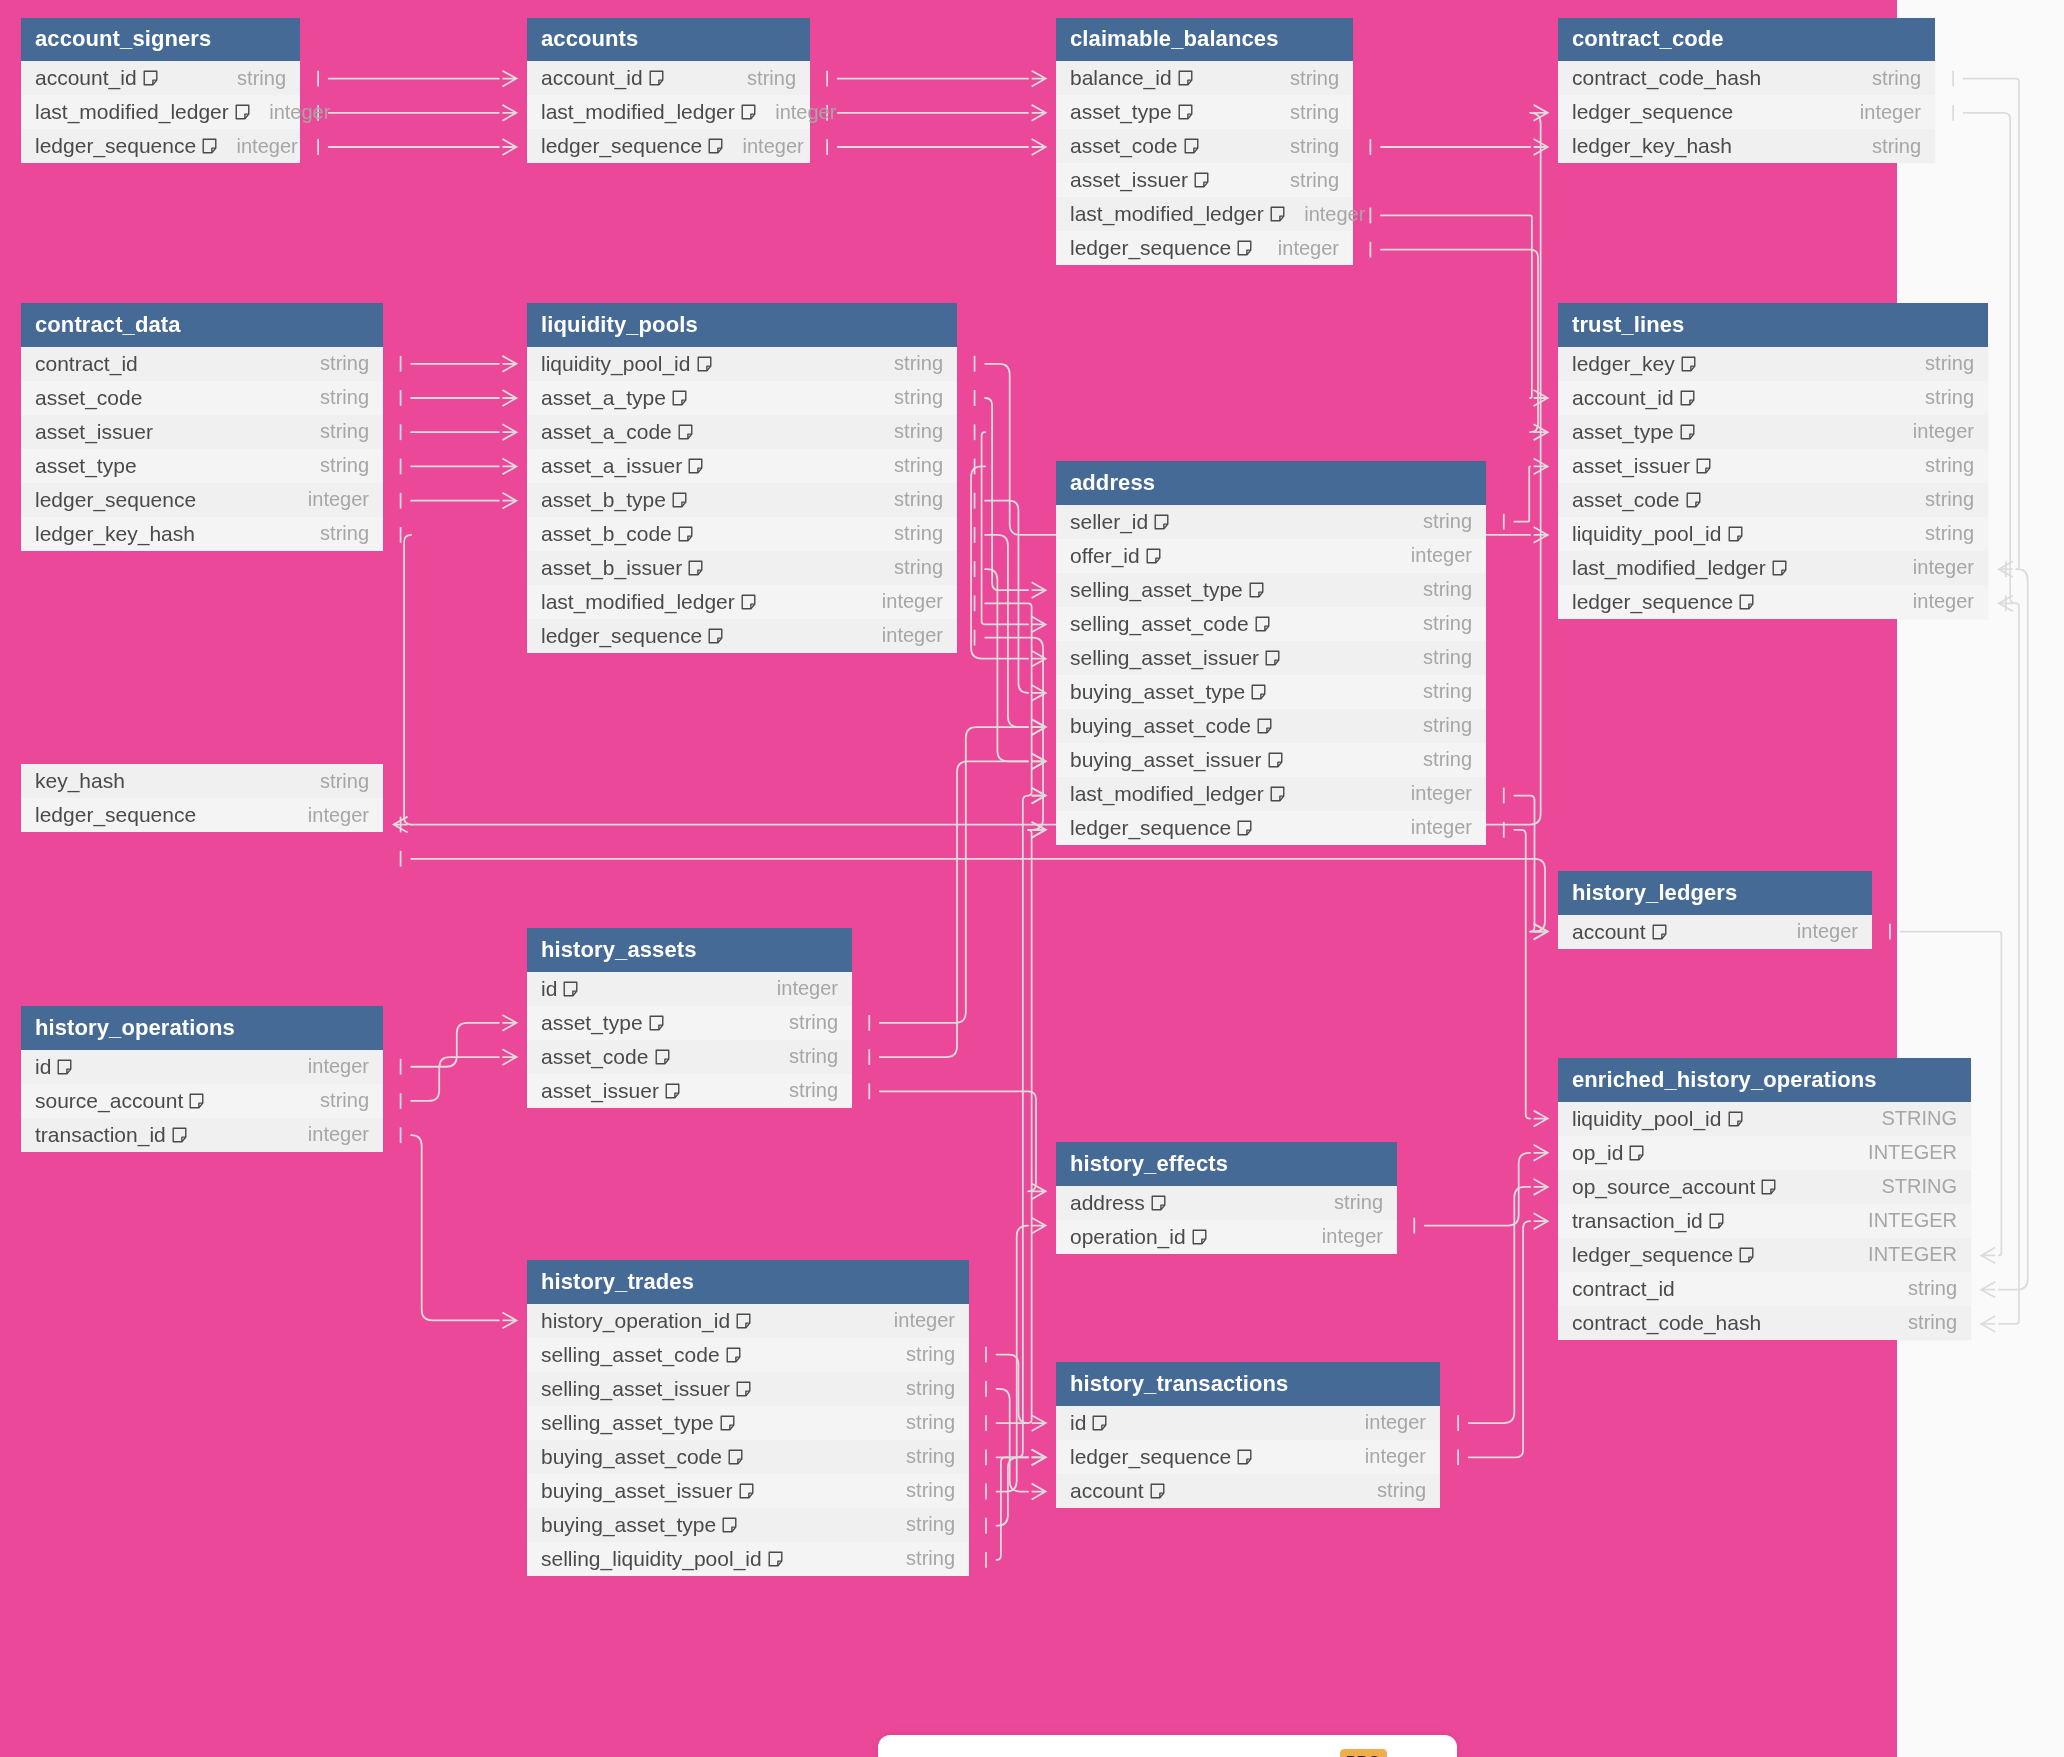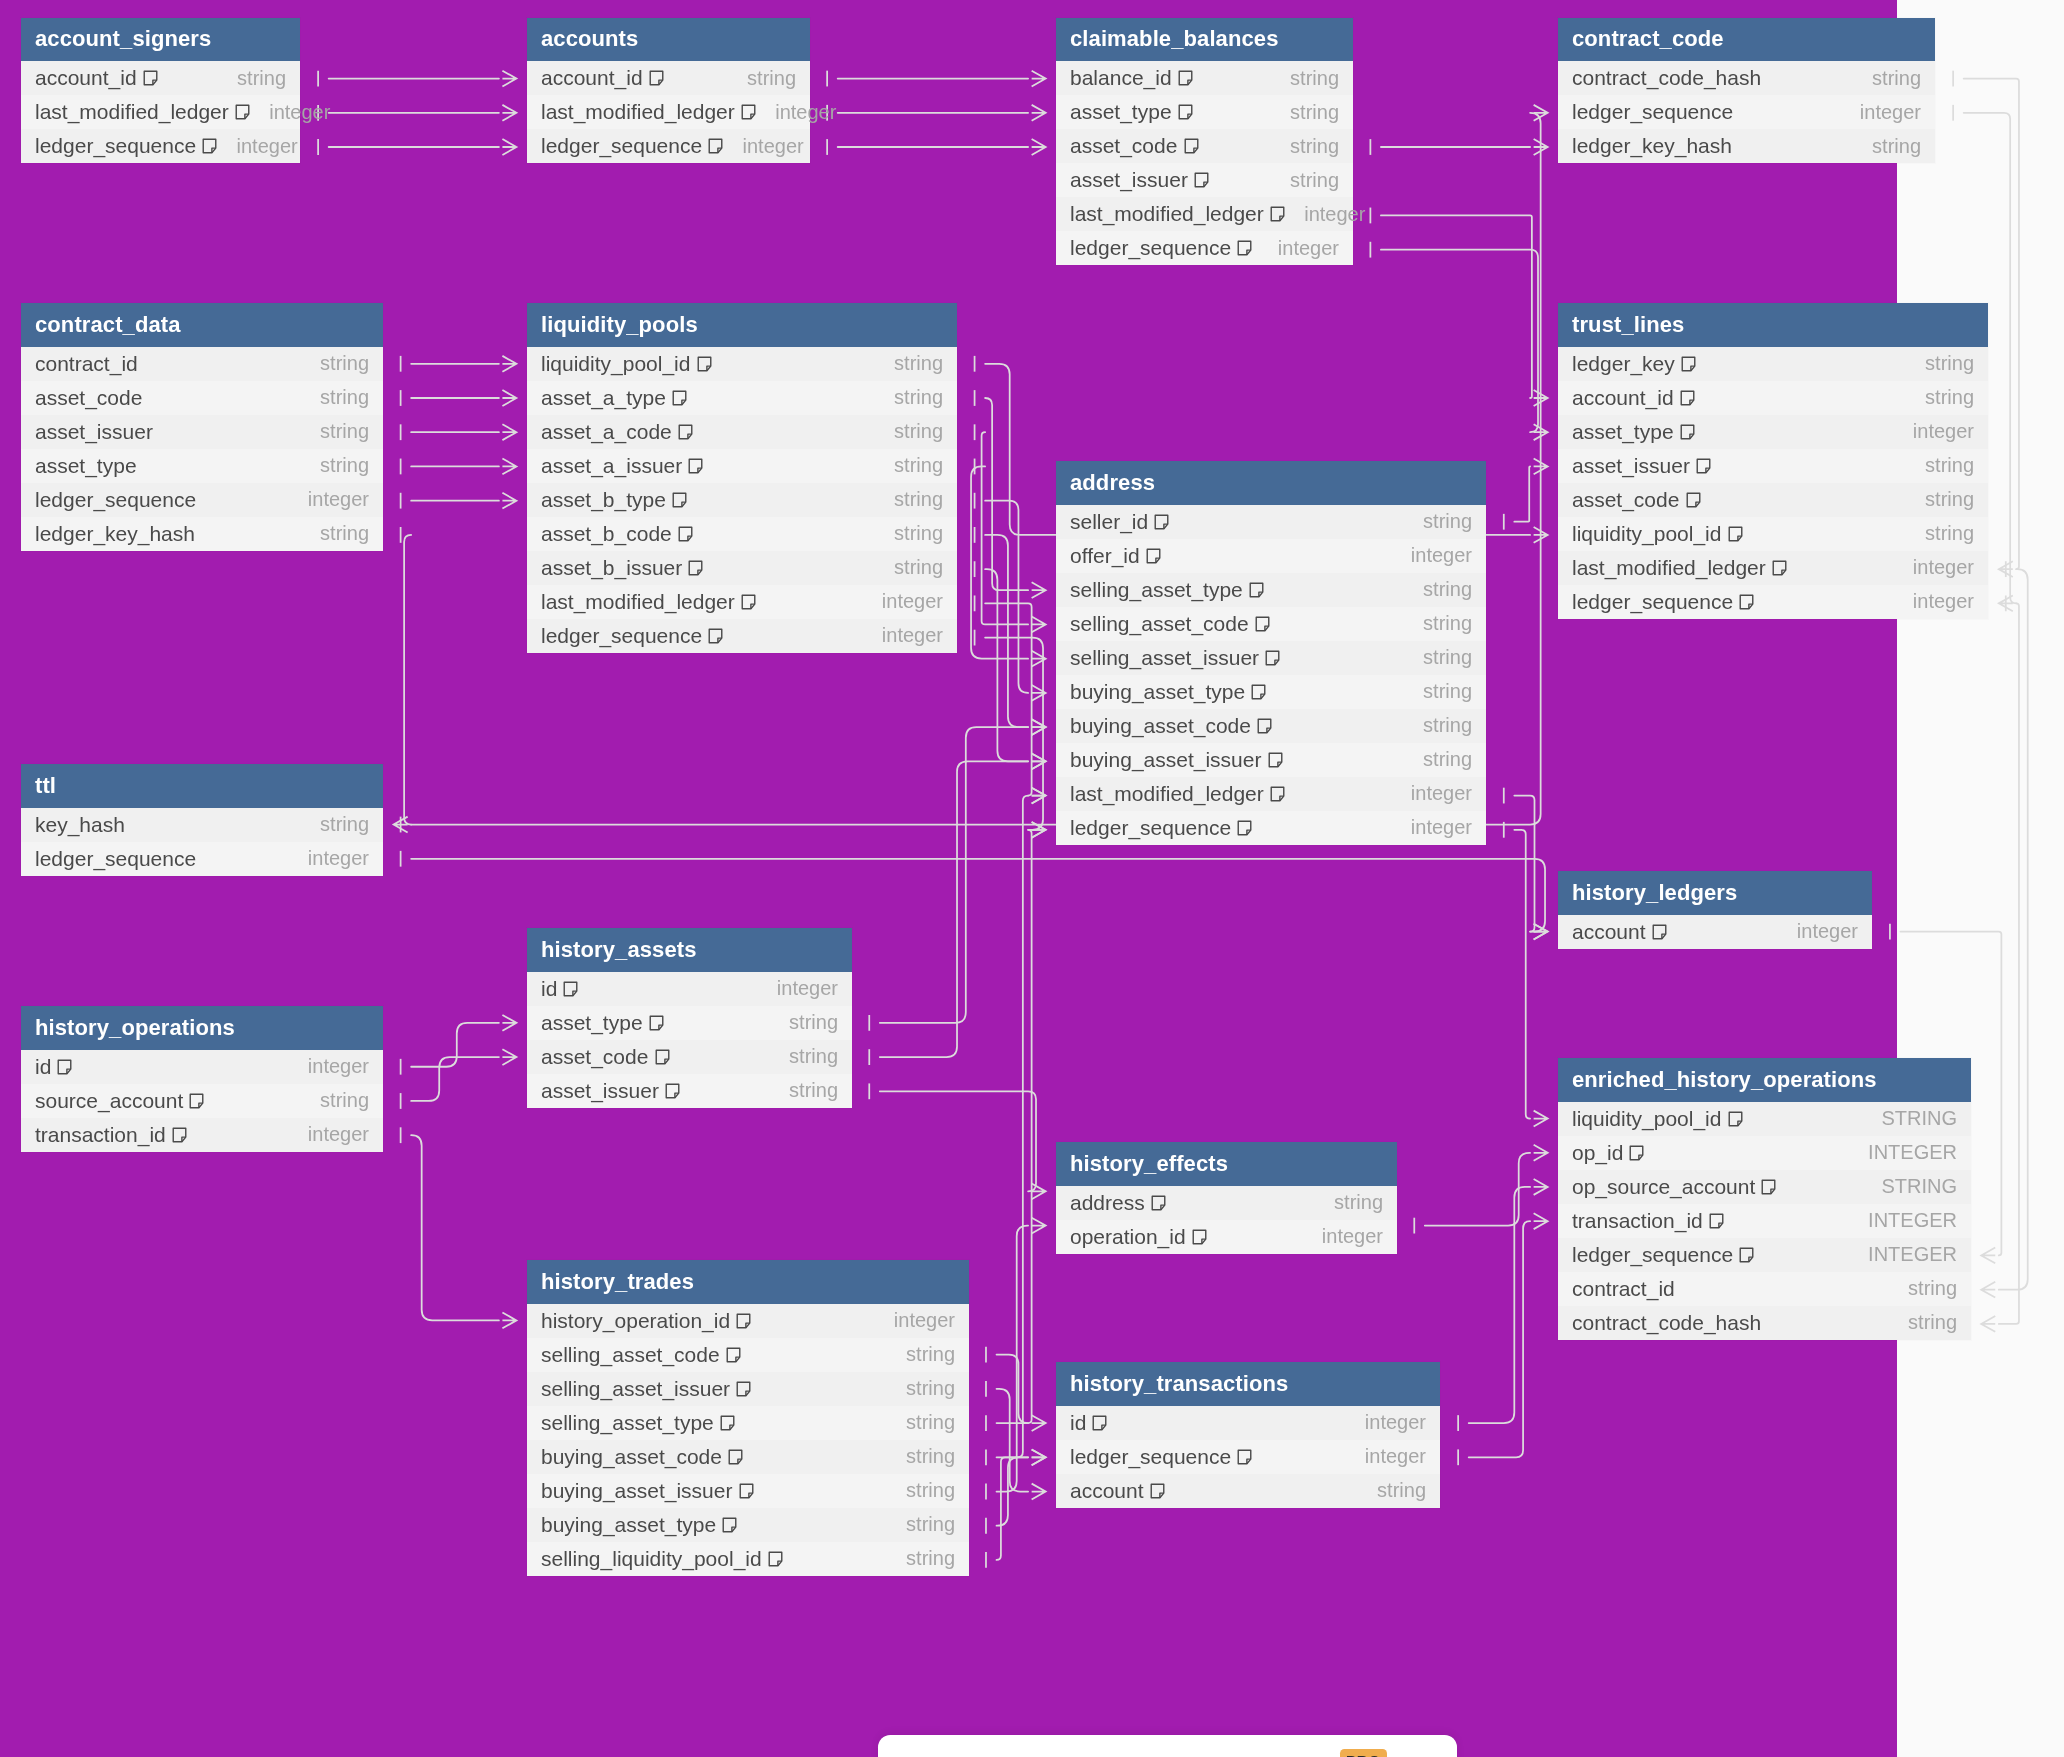--- a/index.html
+++ b/index.html
@@ -5,21 +5,21 @@
   * { box-sizing: border-box; margin: 0; padding: 0; }
   html, body {
     width: 2065px; height: 1757px;
     background: #fafafa;
     font-family: "Liberation Sans", sans-serif;
     overflow: hidden;
   }
   #canvas {
     position: relative;
     width: 1897px; height: 1757px;
-    background: #a21caf;
+    background: #ec4899;
   }
   #edges {
     position: absolute; left: 0; top: 0;
     width: 2065px; height: 1757px;
     pointer-events: none;
     z-index: 1;
   }
   .entity {
     position: absolute;
     z-index: 2;
@@ -811,21 +811,20 @@
                   <path d="M1.4 1.4 H15.6 V11.4 L11.2 16.6 H1.4 Z" fill="none" stroke="#4a4a4a" stroke-width="1.6" stroke-linejoin="round"></path>
                   <path d="M15.6 11.4 H11.2 V16.6" fill="none" stroke="#4a4a4a" stroke-width="1.6" stroke-linejoin="round"></path>
                 </svg>
               </span>
             </div>
             <span class="field-type">integer</span>
           </div>
         </div>
       </div>
       <div class="entity" style="left: 21px; top: 764px; width: 362px;">
-        <div class="entity-header">ttl</div>
         <div class="entity-body">
           <div class="field-row">
             <div class="field-left">
               <span>key_hash</span>
             </div>
             <span class="field-type">string</span>
           </div>
           <div class="field-row">
             <div class="field-left">
               <span>ledger_sequence</span>

